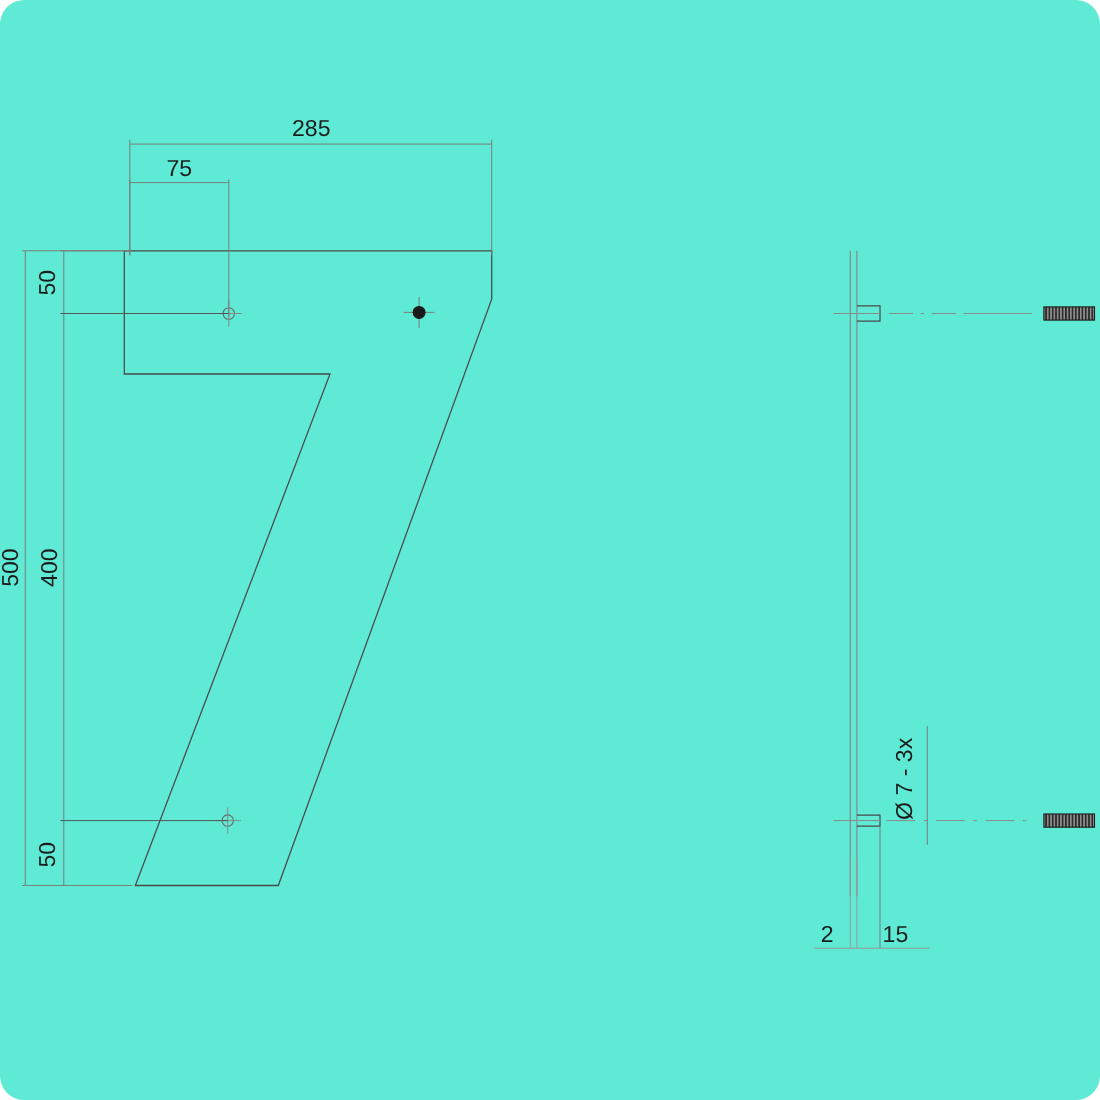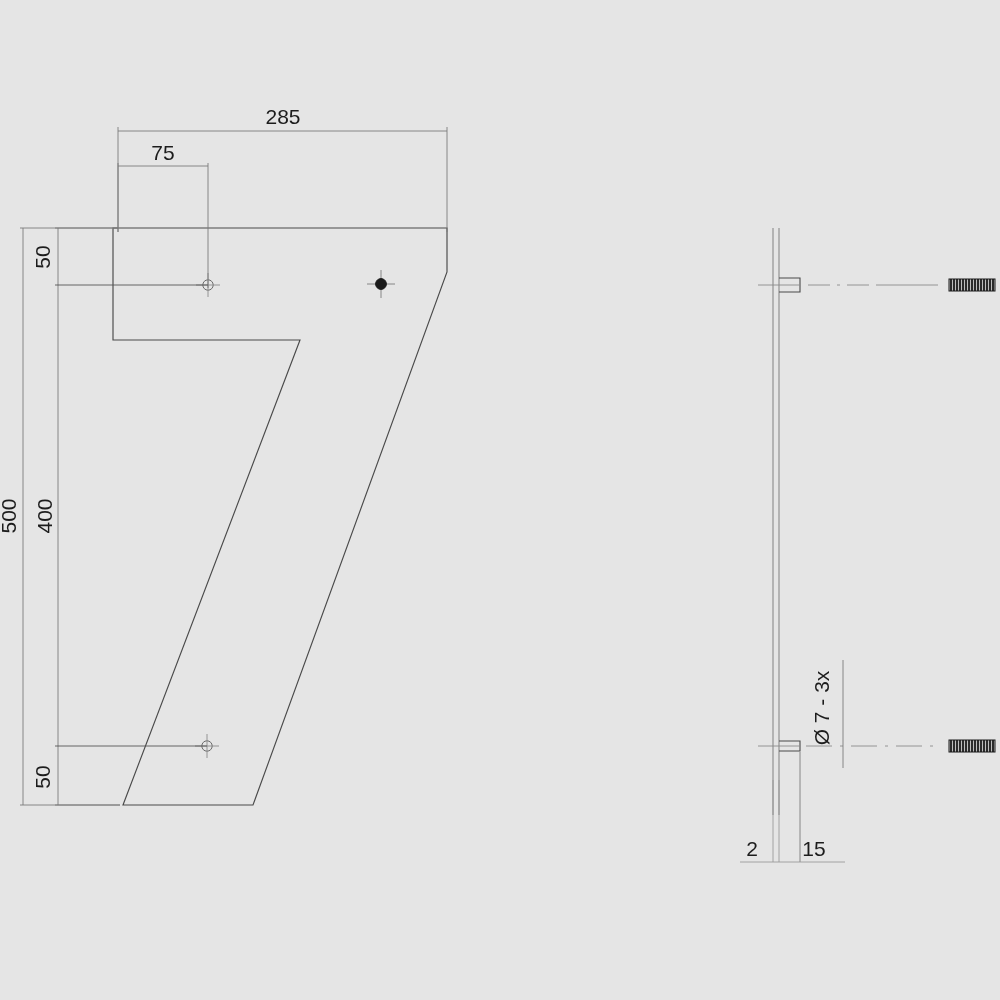--- a/index.html
+++ b/index.html
@@ -11,21 +11,22 @@
   body {
     width: 1000px;
     height: 1000px;
     font-family: "Liberation Sans", sans-serif;
     overflow: hidden;
   }
   #drawing-root {
     position: relative;
     width: 1000px;
     height: 1000px;
-    background: #e5e5e5;
+    background: #5eead4;
+    border-radius: 22px;
   }
   svg#drawing-canvas {
     display: block;
     width: 1000px;
     height: 1000px;
   }
   .dim-text {
     font-family: "Liberation Sans", sans-serif;
     font-size: 21px;
     fill: #1c1c1c;

